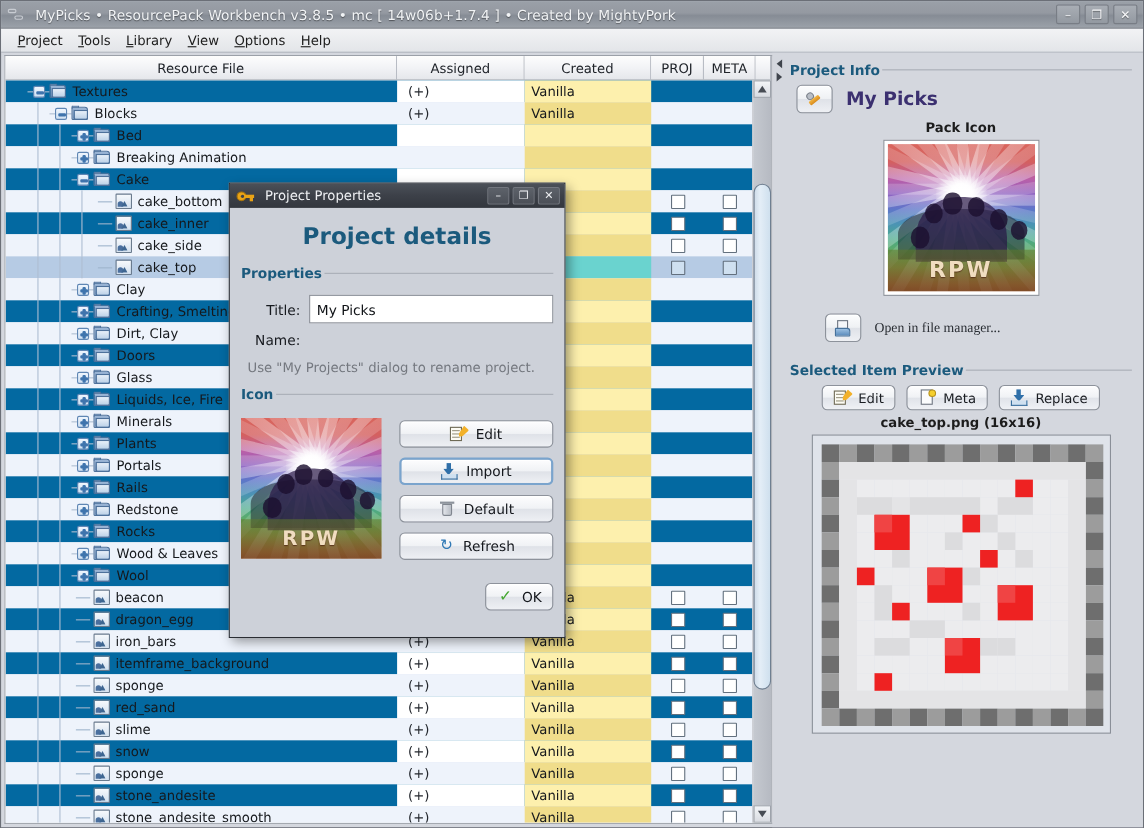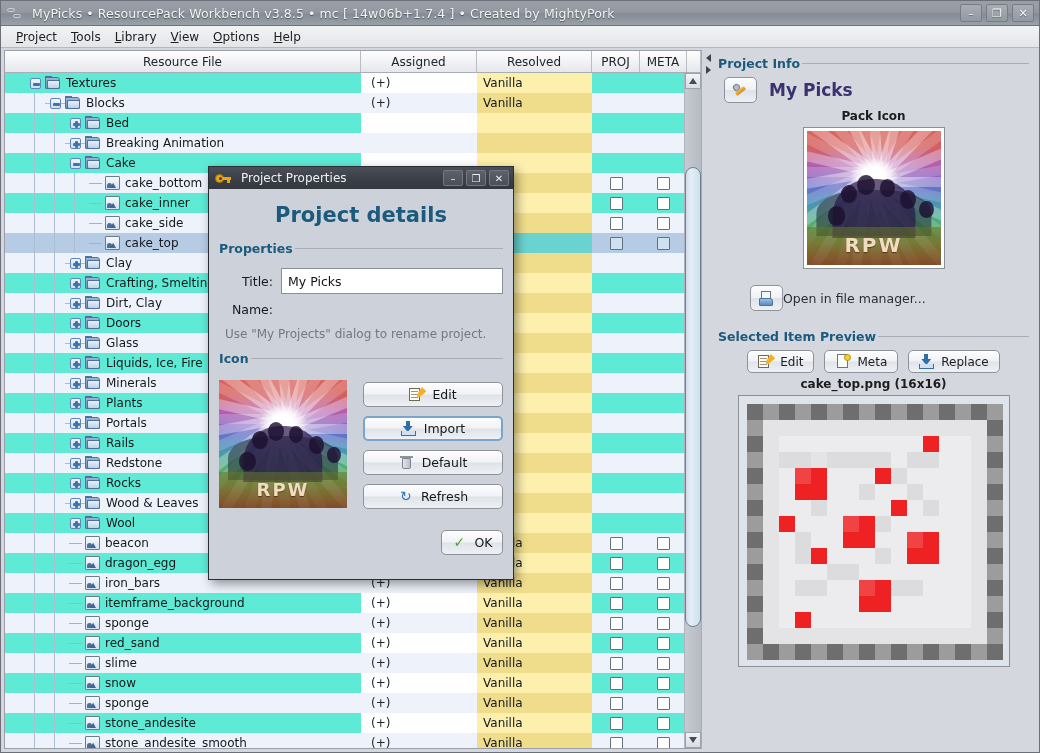--- a/index.html
+++ b/index.html
@@ -92,21 +92,21 @@
   .col-assigned { width: 116px; flex:0 0 116px; }
   .col-resolved { width: 115px; flex:0 0 115px; }
   .col-proj  { width: 48px; flex:0 0 48px; }
   .col-meta  { width: 47px; flex:0 0 47px; }
   .col-pad   { flex: 1 1 auto; }
 
   #table-scroll-area { flex: 1 1 auto; display: flex; min-height: 0; }
   #rows-wrap { flex: 1 1 auto; overflow: hidden; position: relative; }
 
   .row { display: flex; height: 20px; font-size: 12px; color: #15181c; }
-  .row.even  { background: #5eead4; }
+  .row.even  { background: #0369a1; }
   .row.odd   { background: #eef3fb; }
   .row.sel   { background: #b6cbe4; }
 
   .cell { height: 100%; display: flex; align-items: center; }
   .cell.file { width: 356px; flex:0 0 356px; padding-left: 0; position: relative; }
   .cell.assigned { width: 116px; flex:0 0 116px; padding-left: 10px; color:#22262c; }
   .cell.resolved { width: 115px; flex:0 0 115px; padding-left: 6px; }
   .cell.proj { width: 48px; flex:0 0 48px; justify-content: center; }
   .cell.meta { width: 47px; flex:0 0 47px; justify-content: center; }
   .cell.pad  { flex: 1 1 auto; }
@@ -250,21 +250,21 @@
   .proj-title { color:#3b3070; font-size:17px; font-weight:bold; }
 
   .center-lbl { text-align:center; font-weight:bold; font-size:12px; color:#1c1c1c; }
 
   .pack-icon-frame {
     width: 142px; height: 142px; margin: 4px auto 0 auto;
     border: 1px solid #8a8f98; background:#fff; padding: 3px;
   }
   .pack-icon { width:100%; height:100%; position:relative; overflow:hidden; }
 
-  .fm-row { display:flex; align-items:center; margin: 16px 0 0 32px; }
+  .fm-row { display:flex; align-items:center; gap:12px; margin: 16px 0 0 32px; font-family: Liberation Serif, serif; }
   .fm-label { color:#2a2e34; font-size:12.5px; }
 
   .prev-btns { display:flex; gap:10px; justify-content:center; margin: 6px 0 4px 0; }
   .pbtn {
     height: 23px; padding: 0 10px;
     background: linear-gradient(to bottom,#fdfdfe 0%,#f0f2f5 48%,#e0e3e9 52%,#eff1f5 100%);
     border:1px solid #8d929b; border-radius: 5px;
     display:flex; align-items:center; gap:6px; font-size:12px; color:#1a1d22;
     box-shadow: inset 0 1px 0 #ffffff;
   }
@@ -487,21 +487,21 @@
     <div class="menu-item"><span class="mn">O</span><span>ptions</span></div>
     <div class="menu-item"><span class="mn">H</span><span>elp</span></div>
   </div>
 
   <div id="body">
 
     <div id="left-pane">
       <div id="table-header">
         <div class="th col-file">Resource File</div>
         <div class="th col-assigned">Assigned</div>
-        <div class="th col-resolved">Resolved</div>
+        <div class="th col-resolved">Created</div>
         <div class="th col-proj">PROJ</div>
         <div class="th col-meta">META</div>
         <div class="th col-pad"></div>
       </div>
 
       <div id="table-scroll-area">
         <div id="rows-wrap">
             <div class="row even">
               <div class="cell file">
                 <div class="tree-ind">

